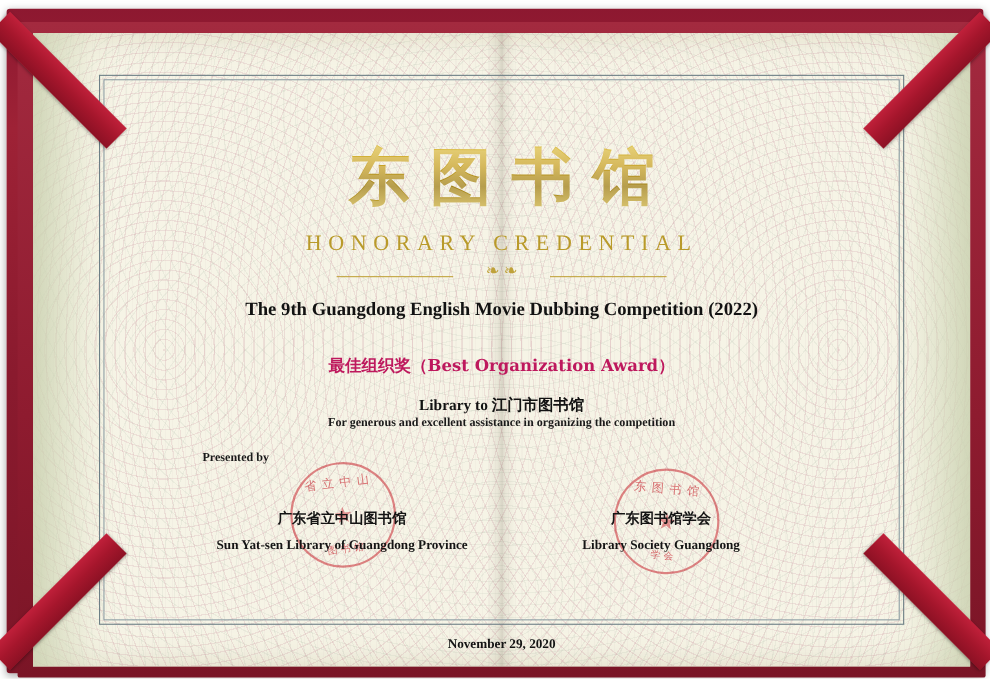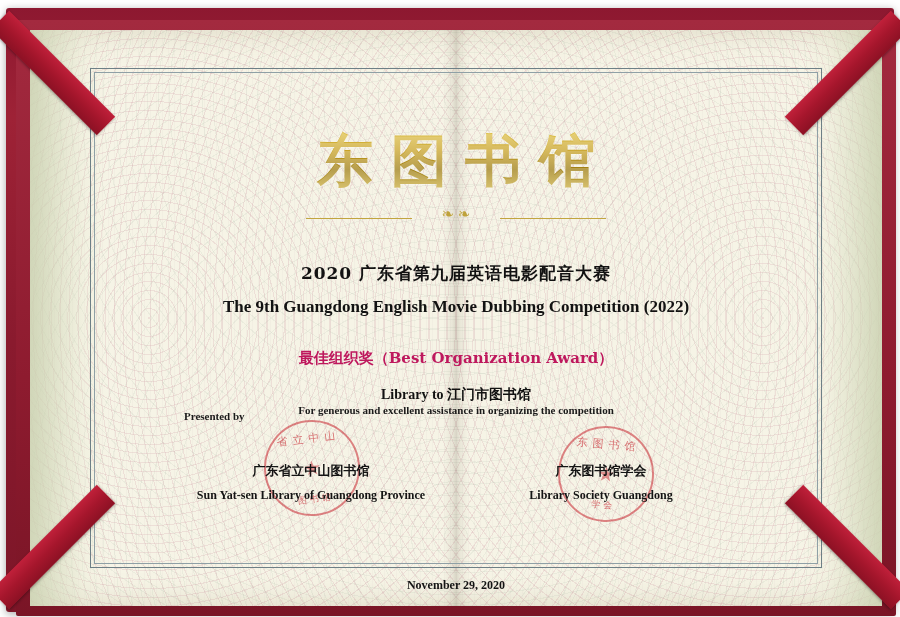--- a/index.html
+++ b/index.html
@@ -312,28 +312,28 @@
       <div id="tint-right"></div>
       <div id="fold"></div>
 
       <div id="border-outer"></div>
       <div id="border-inner"></div>
 
       <div id="content">
 
         <div class="cn-title">东图书馆</div>
 
+        <div class="en-title">HONORARY CREDENTIAL</div>
 
         <div class="flourish">
           <span class="line l"></span>
           <span class="orn">❧ ❧</span>
           <span class="line r"></span>
         </div>
 
-        <div class="comp-cn">2020 广东省第九届英语电影配音大赛</div>
 
         <div class="comp-en">The 9th Guangdong English Movie Dubbing Competition (2022)</div>
 
         <div class="award">最佳组织奖（Best Organization Award）</div>
 
         <div class="awarded">Library to  江门市图书馆</div>
 
         <div class="reason">For generous and excellent assistance in organizing the competition</div>
 
         <div id="signatures">

